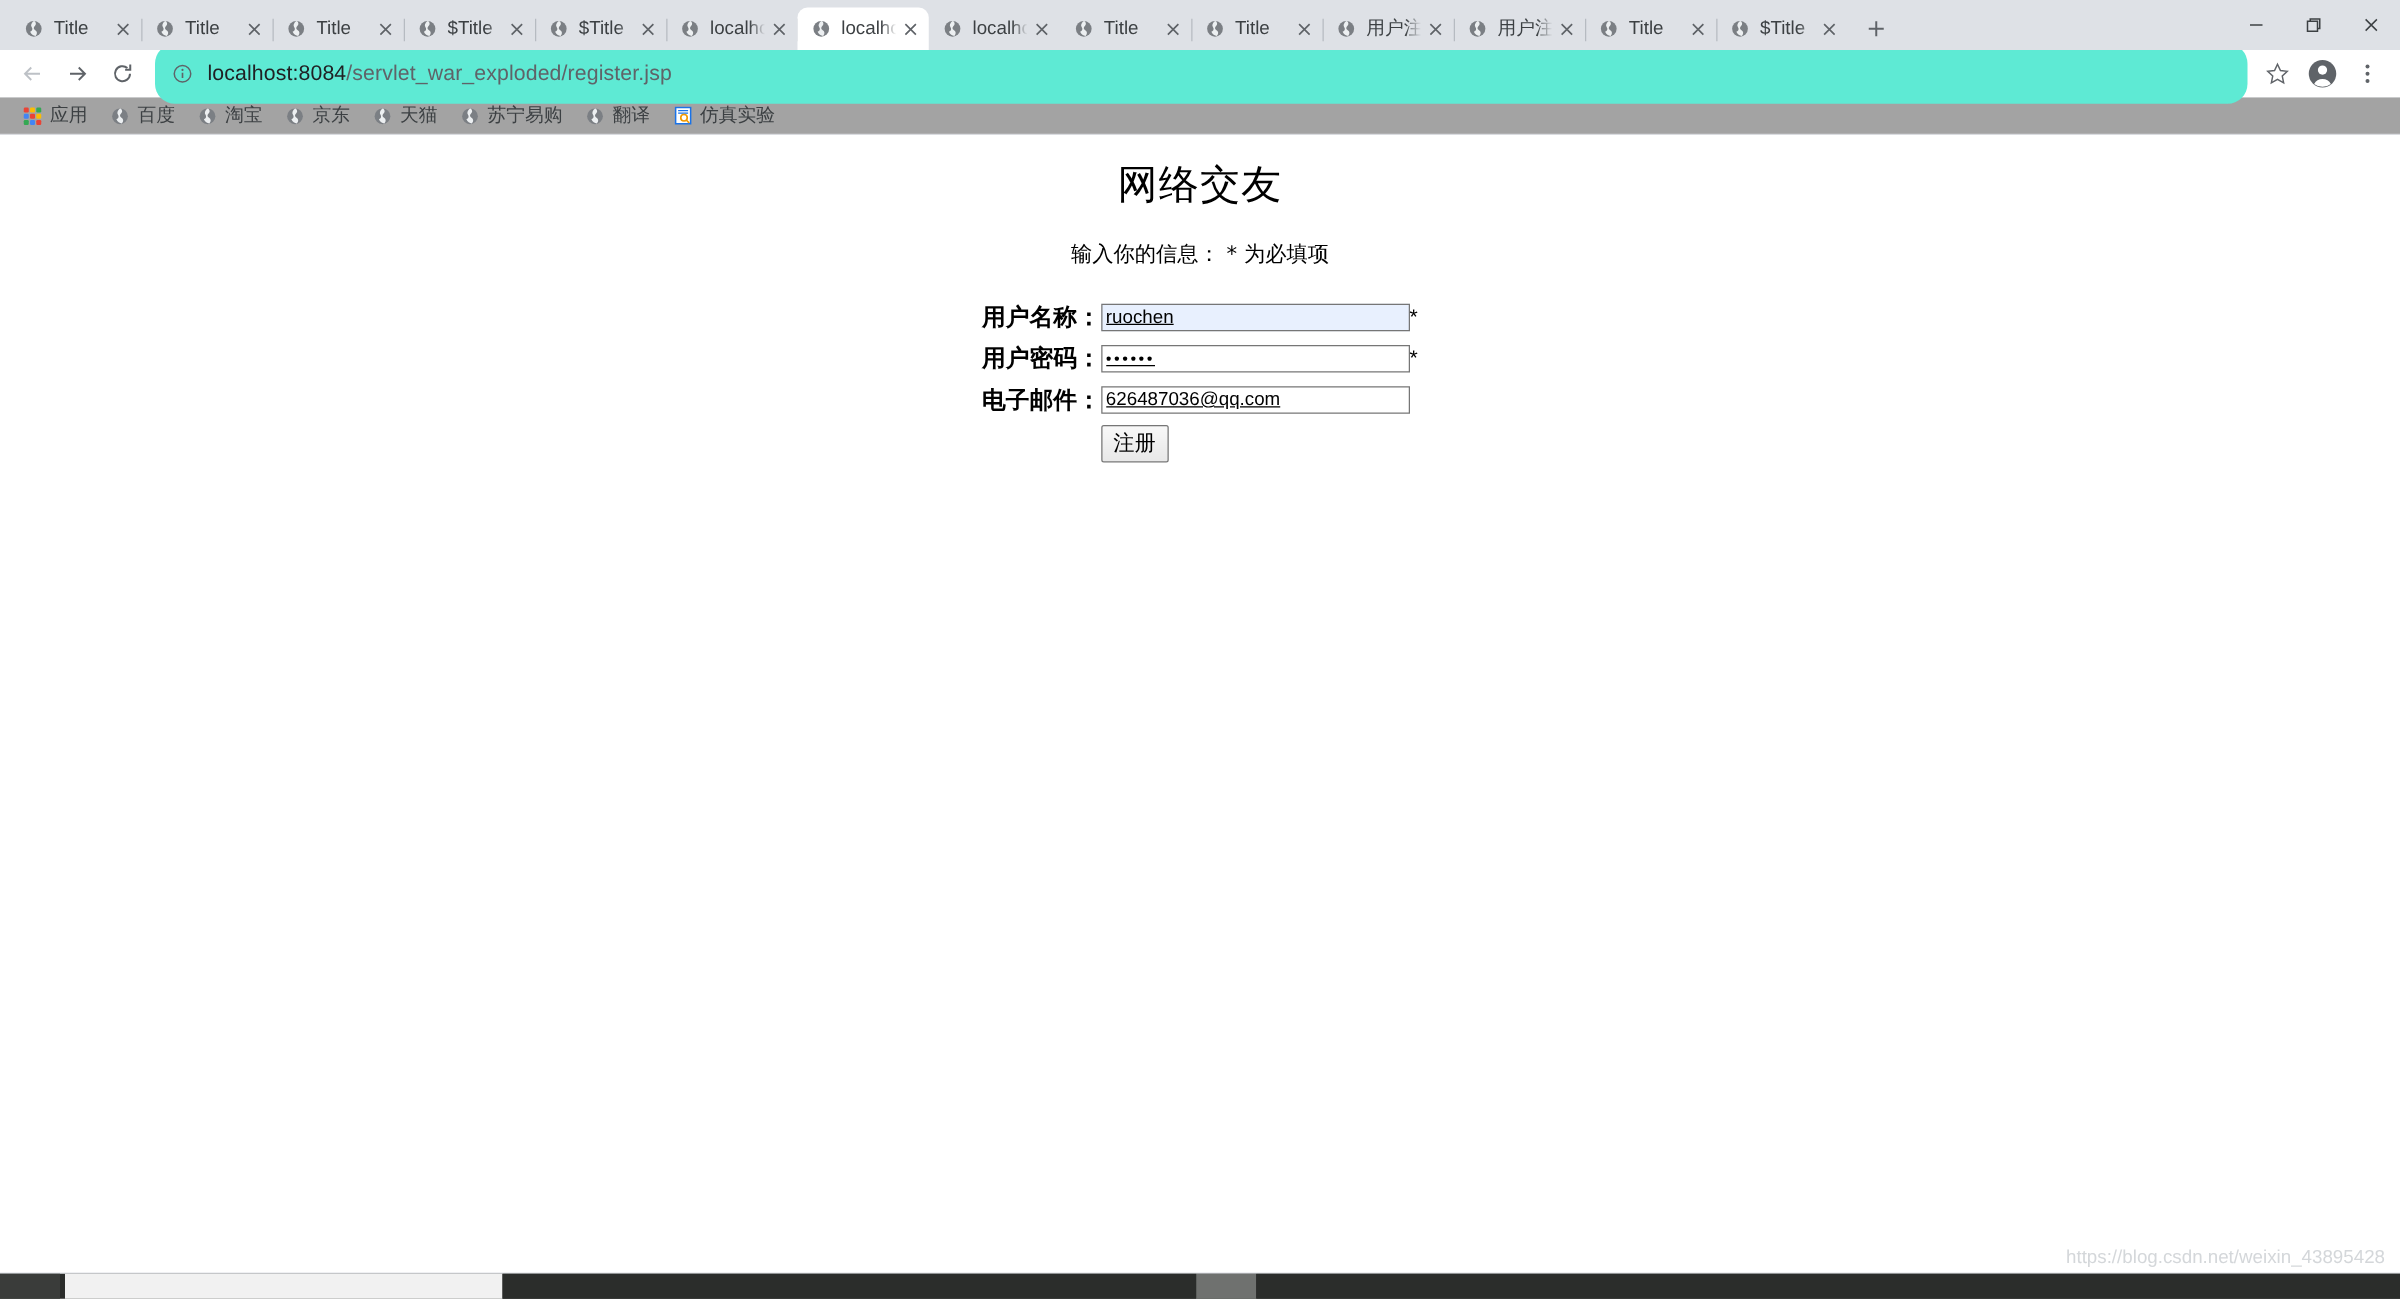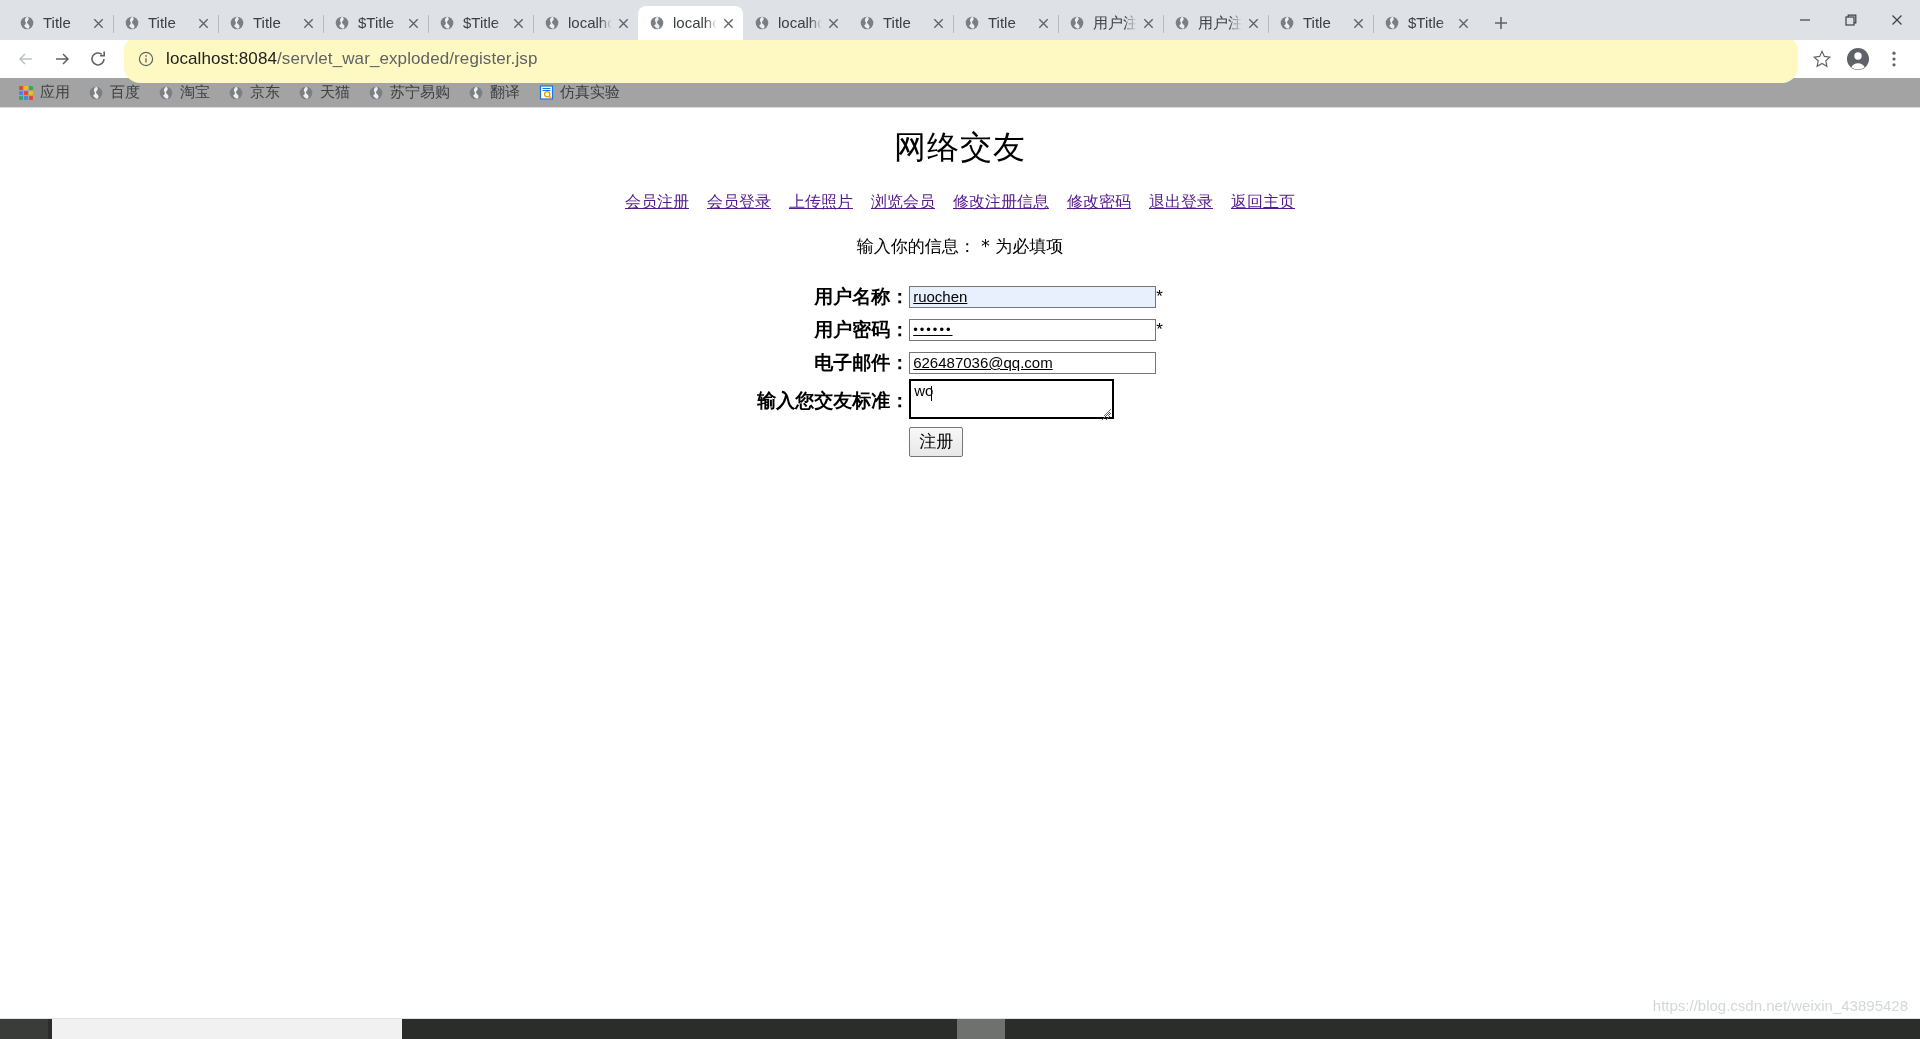--- a/index.html
+++ b/index.html
@@ -68,21 +68,21 @@
     display: flex; align-items: center; padding: 0 8px;
   }
   .navbtn {
     width: 36px; height: 36px; border-radius: 50%;
     display: flex; align-items: center; justify-content: center;
     color: #5f6368; flex: 0 0 36px;
   }
   .navbtn.disabled { color: #bdc1c6; }
   .omnibox {
     flex: 1 1 auto; height: 48px; margin: 0 6px 0 8px;
-    background: #fef9c3; border-radius: 16px;
+    background: #5eead4; border-radius: 16px;
     display: flex; align-items: center; padding: 0 12px;
     min-width: 0;
   }
   .omnibox .infoicon { flex: 0 0 20px; margin-right: 10px; display: flex; align-items: center; justify-content: center; color: #5f6368; }
   .urltext { font-size: 17px; color: #202124; white-space: nowrap; overflow: hidden; letter-spacing: .1px; }
   .urltext .dim { color: #5f6368; }
   .tb-right { display: flex; align-items: center; flex: 0 0 auto; }
   .tb-icon { width: 36px; height: 36px; display: flex; align-items: center; justify-content: center; color: #5f6368; }
 
   
@@ -552,21 +552,20 @@
           </svg>
         </span>
         <span class="bmlabel">仿真实验</span>
       </div>
     </div>
 
   <div class="page">
     <div class="page-inner">
       <h1 class="sitetitle">网络交友</h1>
 
-      <div class="navlinks" id="navlinks-container"><a href="#">会员注册</a><a href="#">会员登录</a><a href="#">上传照片</a><a href="#">浏览会员</a><a href="#">修改注册信息</a><a href="#">修改密码</a><a href="#">退出登录</a><a href="#">返回主页</a></div>
 
       <div class="hint">输入你的信息： * 为必填项</div>
 
       <form class="regform">
         <table class="regtable">
           <tbody id="fields-container">
               <tr>
                 <td class="lbl">用户名称：</td>
                 <td class="fld"><input class="txt autofill" type="text" value="ruochen" style=""></td>
                 <td class="req">*</td>
@@ -576,33 +575,20 @@
                 <td class="fld"><input class="txt pw" type="text" value="••••••" style=""></td>
                 <td class="req">*</td>
               </tr>
               <tr>
                 <td class="lbl">电子邮件：</td>
                 <td class="fld"><input class="txt" type="text" value="626487036@qq.com" style=""></td>
                 <td class="req"></td>
               </tr>
             </tbody>
           <tbody>
-              <tr>
-            <td class="lbl">输入您交友标准：</td>
-            <td class="fld">
-              <span class="ta-wrap">
-                <textarea class="ta" id="criteria-ta" style="">wo</textarea>
-                <span class="ta-caret"></span>
-                <svg class="ta-resize" width="10" height="10" viewBox="0 0 10 10">
-                  <path d="M9 1L1 9M9 5L5 9" stroke="#555" stroke-width="1"></path>
-                </svg>
-              </span>
-            </td>
-            <td class="req"></td>
-          </tr>
           <tr>
             <td class="lbl"></td>
             <td class="fld">
               <button class="submit" type="submit">注册</button>
             </td>
             <td class="req"></td>
           </tr>
         </tbody>
           </table>
       </form>

